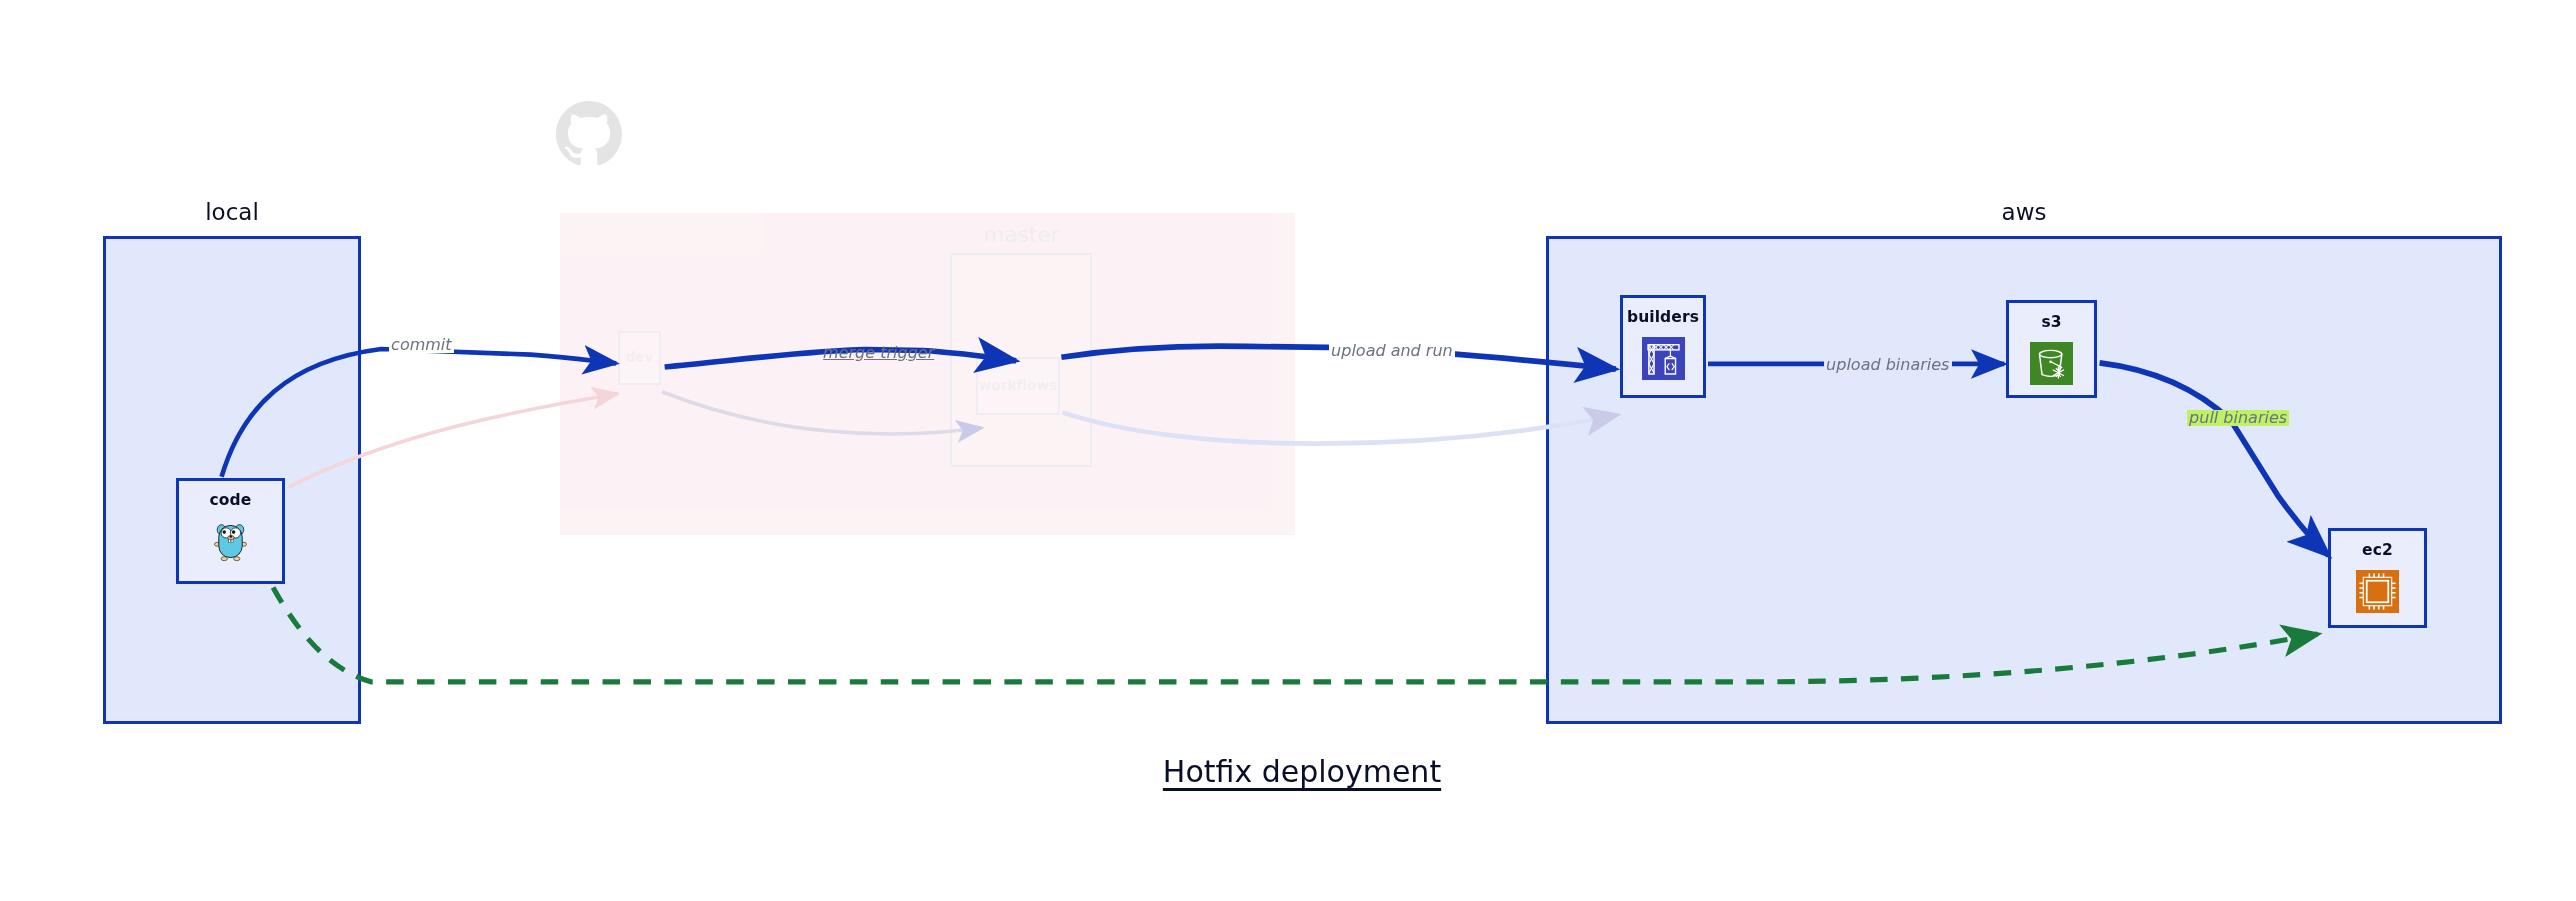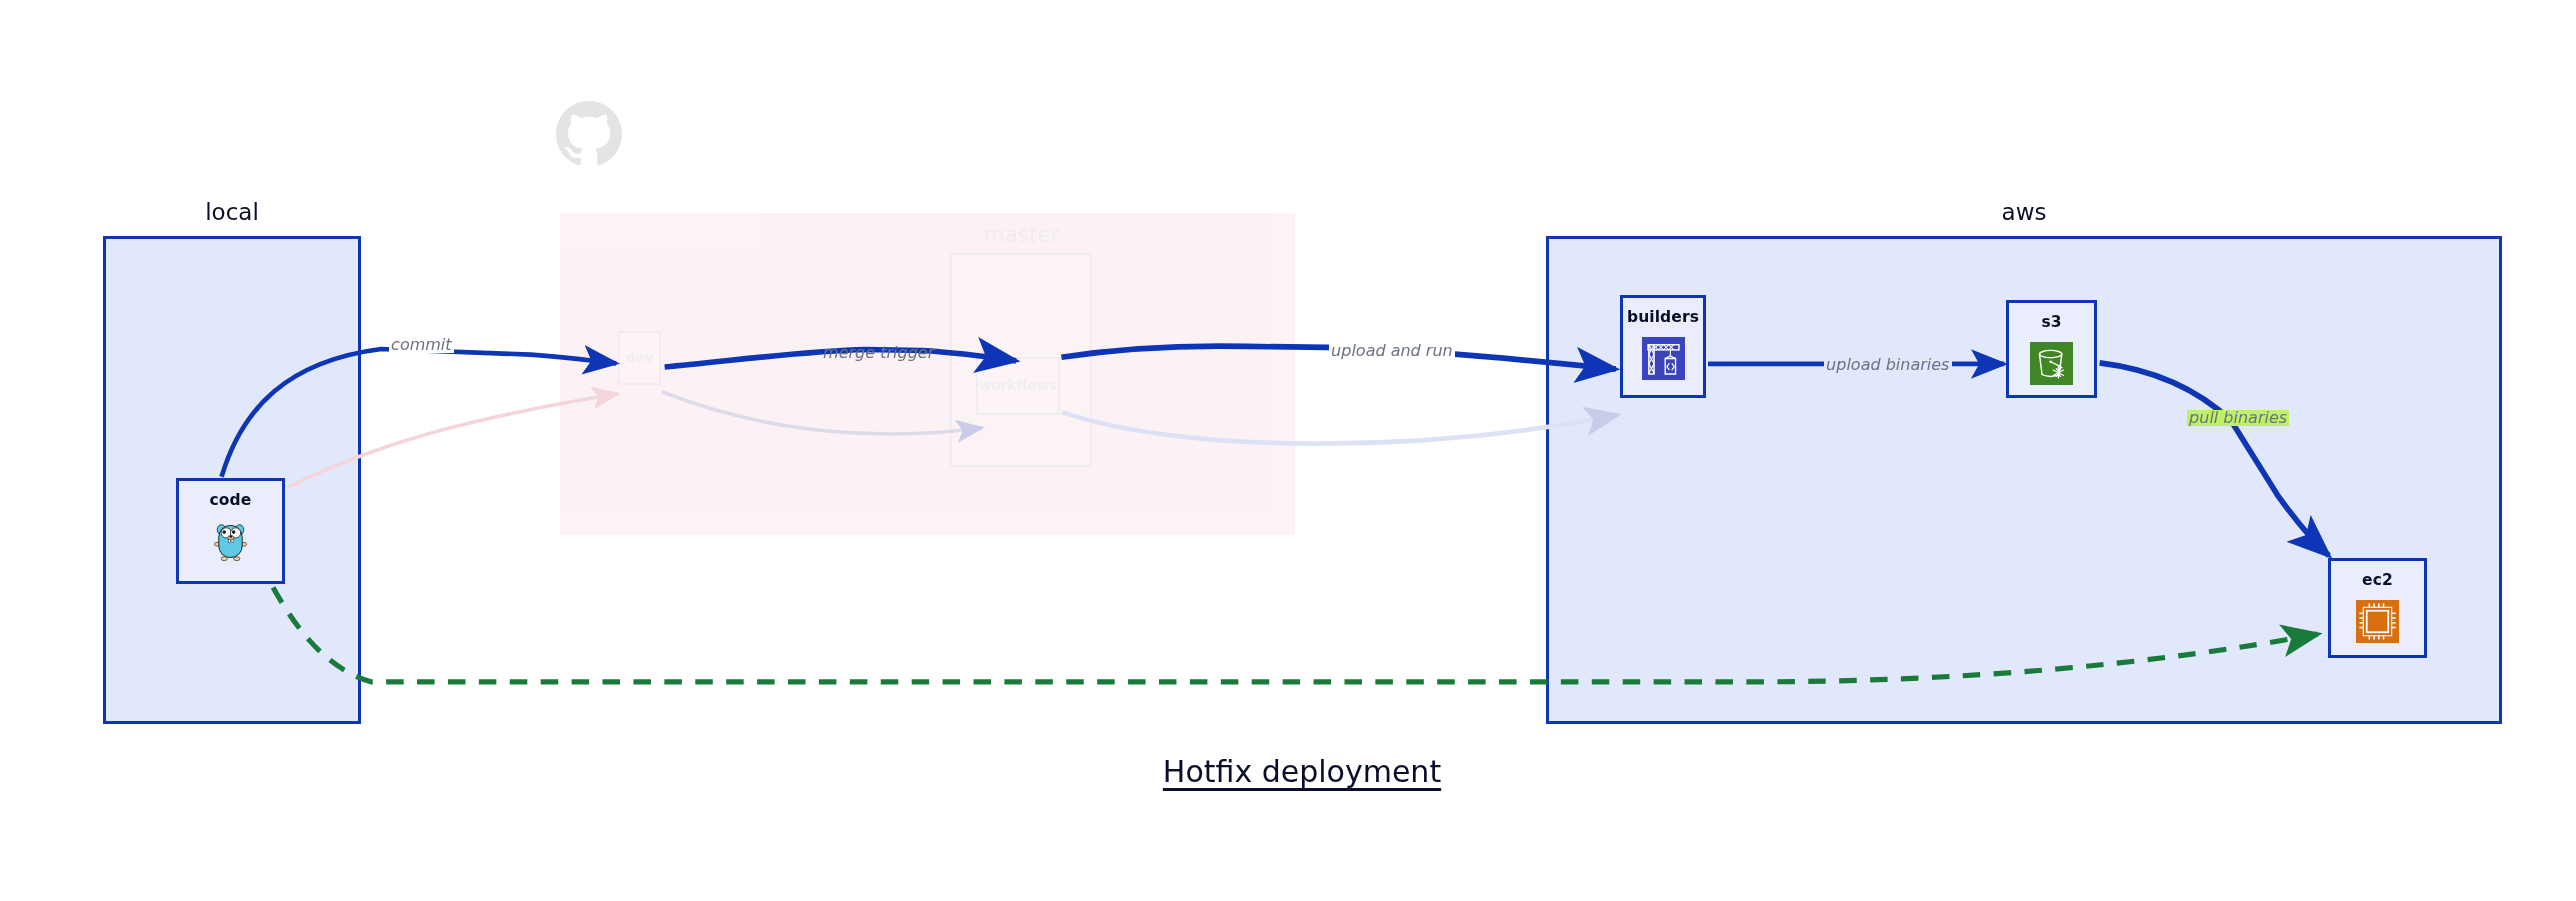--- a/index.html
+++ b/index.html
@@ -108,21 +108,21 @@
   .edge-label {
     position: absolute;
     font-size: 16px;
     font-style: italic;
     color: #6b7280;
     line-height: 1;
     white-space: nowrap;
     background: #ffffff;
     padding: 0 2.1px;
   }
-  .edge-label.on-pink { background: transparent; }
+  .edge-label.on-pink { background: transparent; text-decoration: underline; }
   
   #diagram-title {
     position: absolute;
     left: 0;
     width: 2604px;
     text-align: center;
     font-size: 30px;
     color: #0a0f29;
     text-decoration: underline;
     text-underline-offset: 6.2px;
@@ -246,21 +246,21 @@
         <line x1="54" y1="65" x2="78" y2="78"></line>
         <line x1="78" y1="65" x2="54" y2="78"></line>
         <line x1="61" y1="62" x2="66" y2="66"></line>
           <line x1="71" y1="62" x2="66" y2="66"></line>
         <line x1="61" y1="80" x2="66" y2="76"></line>
           <line x1="71" y1="80" x2="66" y2="76"></line>
       </g>
     </svg>
   </div>
 
-  <div class="node" style="left:2328px; top:558px; width:99px; height:100px;">
+  <div class="node" style="left:2328px; top:528px; width:99px; height:100px;">
     <div class="node-title">ec2</div>
     <svg class="node-icon" viewBox="0 0 100 100">
       <rect x="0" y="0" width="100" height="100" fill="#d9700f"></rect>
       <rect x="25" y="25" width="50" height="50" fill="none" stroke="#ffffff" stroke-width="4"></rect>
       <rect x="17" y="17" width="66" height="66" fill="none" stroke="#ffffff" stroke-width="2.6"></rect>
       <g stroke="#ffffff" stroke-width="3.6" stroke-linecap="butt">
         <line x1="31" y1="8" x2="31" y2="17"></line>
           <line x1="42" y1="8" x2="42" y2="17"></line>
         <line x1="53" y1="8" x2="53" y2="17"></line>
           <line x1="64" y1="8" x2="64" y2="17"></line>

